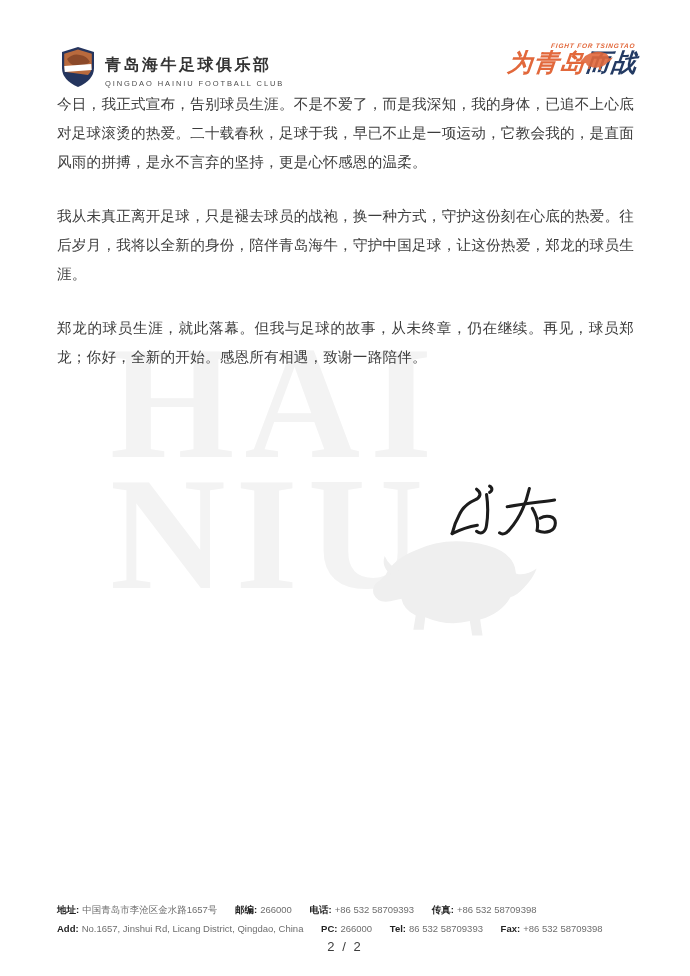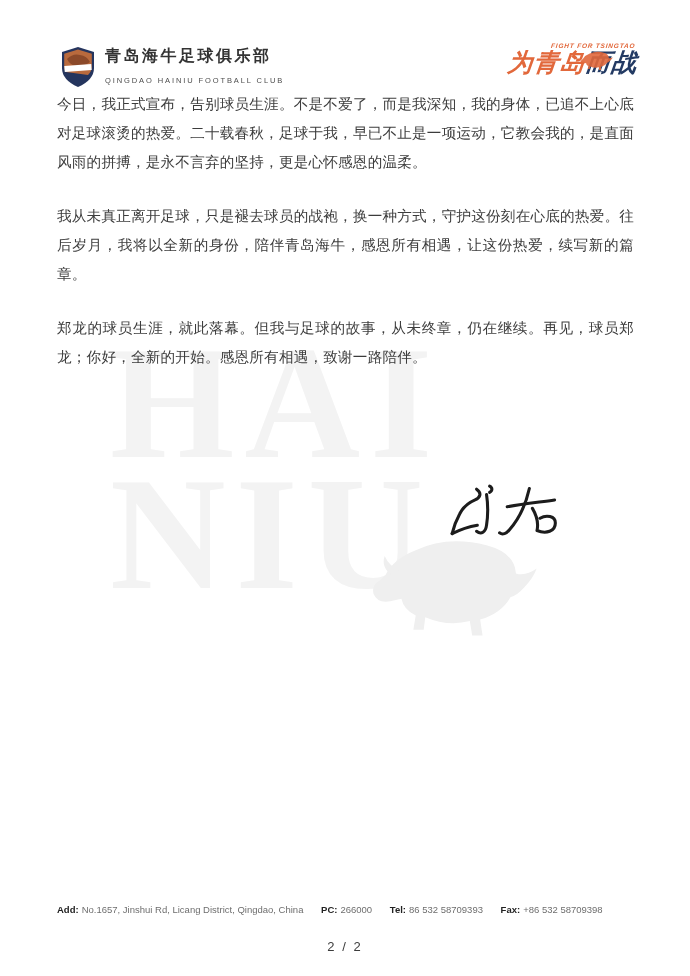--- a/index.html
+++ b/index.html
@@ -12,33 +12,33 @@
     background: #ffffff;
     overflow: hidden;
     font-family: "Liberation Sans", "DejaVu Sans", sans-serif;
   }
 
   
   .header-left {
     position: absolute;
     left: 60px; top: 46px;
     display: flex;
-    align-items: flex-start;
+    align-items: flex-end;
   }
   .badge { width: 36px; height: 42px; flex: 0 0 auto; }
   .club-names { margin-left: 9px; }
   .club-name-cn {
     font-size: 16px;
     font-weight: bold;
     letter-spacing: 2.5px;
     color: #333333;
     font-family: "Liberation Sans", "DejaVu Sans", sans-serif;
   }
   .club-name-en {
-    margin-top: 9px;
+    margin-top: 3px;
     font-size: 7.5px;
     letter-spacing: 1.9px;
     color: #4c4c4c;
   }
 
   .header-right {
     position: absolute;
     right: 52px; top: 42px;
     width: 140px;
     text-align: right;
@@ -180,38 +180,44 @@
     <div class="slogan-cn">
       <svg class="slogan-bull" viewBox="0 0 220 130">
         <path fill="#e2683b" d="M15 55 Q4 60 7 72 Q12 84 28 81 L42 78 Q45 92 60 99 L57 117 L70 117 L72 101 Q100 113 128 106 L131 124 L144 124 L141 104 Q168 96 179 76 Q187 74 196 64 Q208 52 212 40 Q198 50 186 46 Q184 20 150 11 Q100 -2 60 17 Q32 28 22 48 Z"></path>
       </svg>
       <span class="slogan-part1">为青岛</span><span class="slogan-part2">而战</span>
     </div>
   </div>
 
   <div class="letter-body">
     <p>今日，我正式宣布，告别球员生涯。不是不爱了，而是我深知，我的身体，已追不上心底对足球滚烫的热爱。二十载春秋，足球于我，早已不止是一项运动，它教会我的，是直面风雨的拼搏，是永不言弃的坚持，更是心怀感恩的温柔。</p>
-    <p>我从未真正离开足球，只是褪去球员的战袍，换一种方式，守护这份刻在心底的热爱。往后岁月，我将以全新的身份，陪伴青岛海牛，感恩所有相遇，让这份热爱，续写新的篇章。</p>
+    <p>我从未真正离开足球，只是褪去球员的战袍，换一种方式，守护这份刻在心底的热爱。往后岁月，我将以全新的身份，陪伴青岛海牛，守护中国足球，让这份热爱，郑龙的球员生涯。</p>
     <p>郑龙的球员生涯，就此落幕。但我与足球的故事，从未终章，仍在继续。再见，球员郑龙；你好，全新的开始。感恩所有相遇，致谢一路陪伴。</p>
   </div>
 
   <svg class="signature" viewBox="0 0 170 90">
     <g fill="none" stroke="#1c1c1c" stroke-width="4" stroke-linecap="round" stroke-linejoin="round">
       <path d="M40 10 C47 15 45 21 38 24 C29 28 22 34 18 42 C13 51 10 60 8 68"></path>
       <path d="M8 68 C18 63 29 59 41 57"></path>
       <path d="M53 17 C55 30 55 44 53 57 C52 66 46 70 40 65"></path>
       <path d="M57 6 C61 8 61 12 57 14"></path>
       <path d="M80 33 C100 29 121 27 142 24"></path>
       <path d="M109 9 C105 27 97 47 83 63 C79 68 74 70 70 67"></path>
       <path d="M113 35 C119 45 121 55 119 64 C131 69 143 65 143 54 C143 45 131 43 123 48"></path>
     </g>
   </svg>
 
   <div class="footer">
     <div class="footer-line">
+      <span class="lbl">地址:</span><span class="val">中国青岛市李沧区金水路1657号</span>
+      <span class="lbl">邮编:</span><span class="val">266000</span>
+      <span class="lbl">电话:</span><span class="val">+86 532 58709393</span>
+      <span class="lbl">传真:</span><span class="val">+86 532 58709398</span>
+    </div>
+    <div class="footer-line">
       <span class="lbl">Add:</span><span class="val">No.1657, Jinshui Rd, Licang District, Qingdao, China</span>
       <span class="lbl">PC:</span><span class="val">266000</span>
       <span class="lbl">Tel:</span><span class="val">86 532 58709393</span>
       <span class="lbl">Fax:</span><span class="val">+86 532 58709398</span>
     </div>
   </div>
 
   <div class="page-num">2 / 2</div>
 
 </div>

